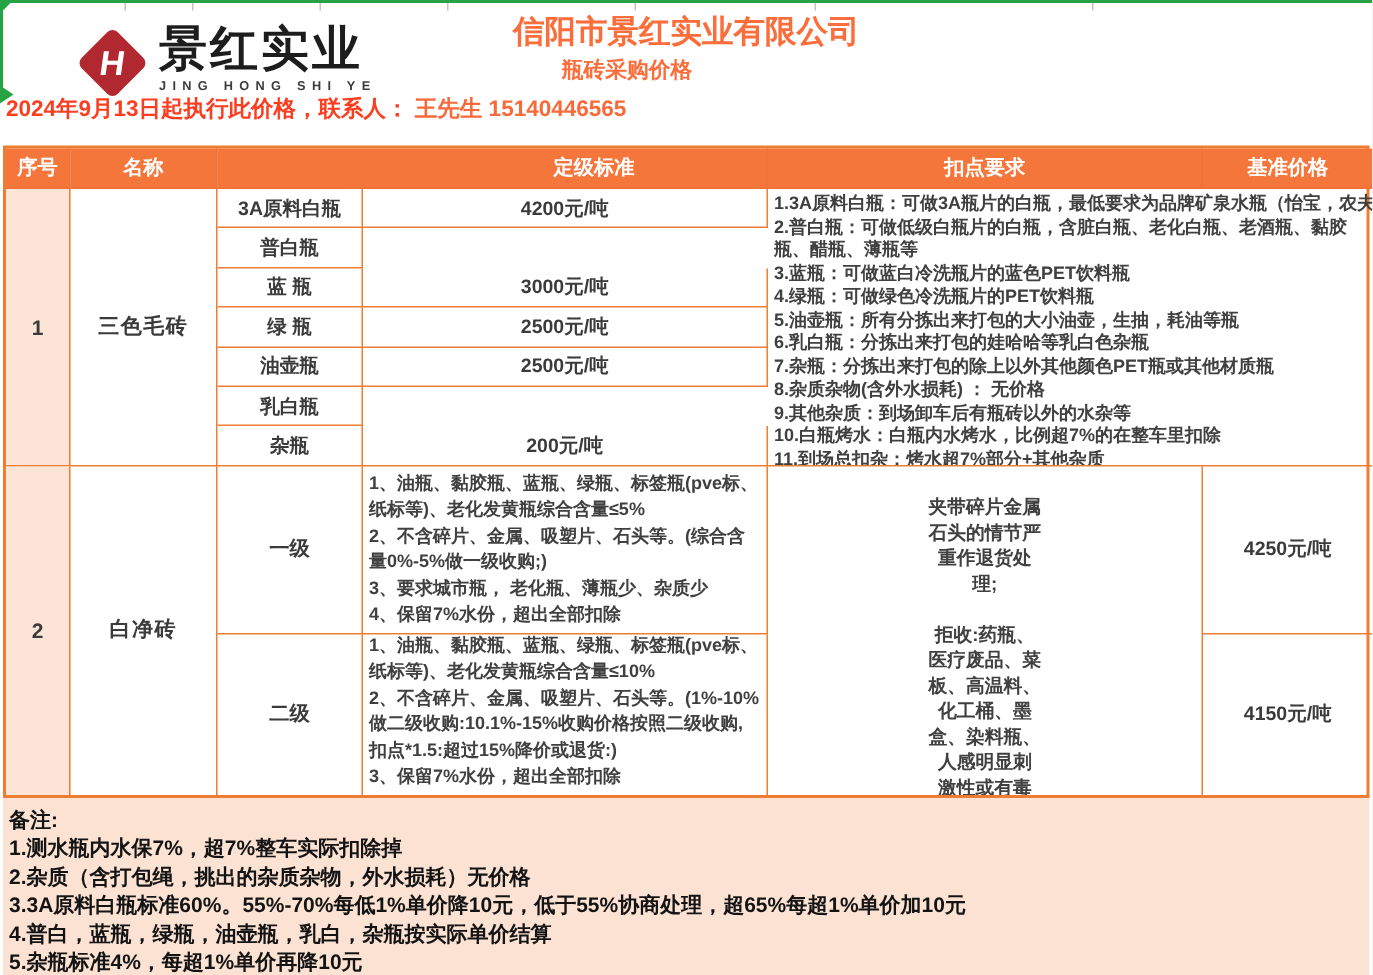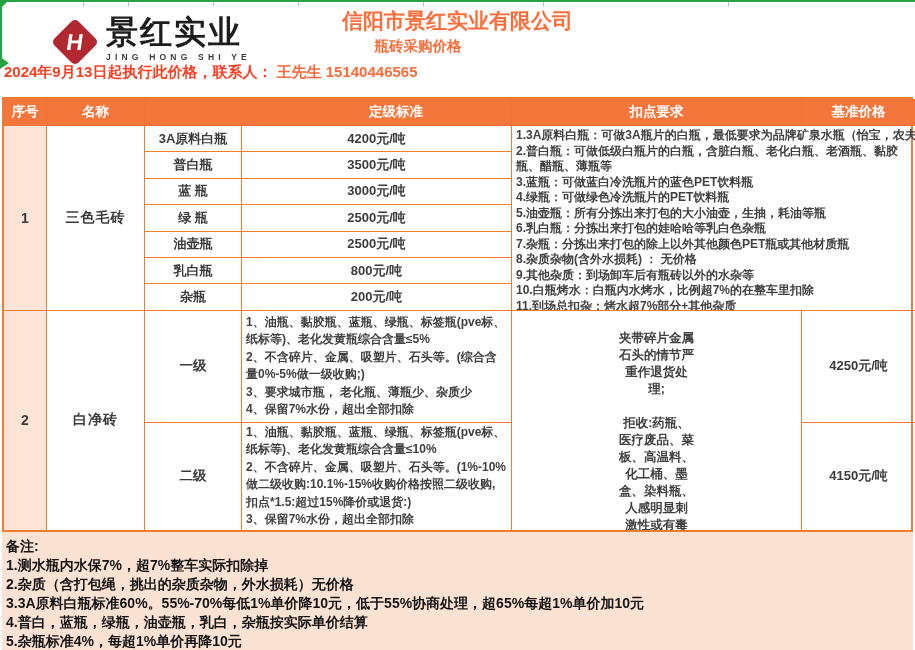--- a/index.html
+++ b/index.html
@@ -47,21 +47,21 @@
   .cell.peach { background:#FCE4D6; }
   .cell.seq { font-size:14px; font-weight:bold; }
   .cell.name { font-size:14px; font-weight:bold; letter-spacing:1px; }
   .cell.sub { font-size:13px; font-weight:bold; }
   .cell.price { font-size:13px; font-weight:bold; }
   .cell.grade { font-size:13.5px; font-weight:bold;text-align:right; }
   .cell.rules { align-items:flex-start; justify-content:flex-start; padding:2px 4px 0 4px; }
   .rules-inner { width:100%; }
   .rule-line { font-size:12px; font-weight:bold; line-height:15.5px; color:#404040; white-space:nowrap; }
   .rule-line.wrap { white-space:normal; }
-  .cell.criteria { align-items:center; justify-content:flex-start; padding:3px 4px; }
+  .cell.criteria { align-items:flex-end; justify-content:flex-start; padding:3px 4px; }
   .criteria-text { font-size:12px; font-weight:bold; line-height:17.5px; color:#404040; white-space:pre-line; }
   .cell.reject { padding:2px; }
   .reject-text { font-size:12.5px; font-weight:bold; line-height:17px; color:#404040;
     white-space:pre-line; text-align:center;margin-top:41px; }
   
   .notes { position:absolute; left:2px; top:532px; width:911px; height:140px;
     background:#FBE2D3; padding:5px 6px 0 4px; }
   .notes div { font-size:14px; font-weight:bold; color:#141414; line-height:19px; }
 </style>
 </head>
@@ -109,29 +109,27 @@
     <div class="cell head shift" style="grid-area:1/3/2/5">定级标准</div>
     <div class="cell head" style="grid-area:1/5/2/6">扣点要求</div>
     <div class="cell head no-r" style="grid-area:1/6/2/7">基准价格</div>
 
     <div class="cell peach seq" style="grid-area:2/1/9/2">1</div>
     <div class="cell name" style="grid-area:2/2/9/3">三色毛砖</div>
 
     <div class="cell sub" style="grid-area:2/3/3/4">3A原料白瓶</div>
     <div class="cell price" style="grid-area:2/4/3/5">4200元/吨</div>
     <div class="cell sub" style="grid-area:3/3/4/4">普白瓶</div>
-    <div class="cell price" style="grid-area:3/4/4/5">3500元/吨</div>
     <div class="cell sub" style="grid-area:4/3/5/4">蓝 瓶</div>
     <div class="cell price" style="grid-area:4/4/5/5">3000元/吨</div>
     <div class="cell sub" style="grid-area:5/3/6/4">绿 瓶</div>
     <div class="cell price" style="grid-area:5/4/6/5">2500元/吨</div>
     <div class="cell sub" style="grid-area:6/3/7/4">油壶瓶</div>
     <div class="cell price" style="grid-area:6/4/7/5">2500元/吨</div>
     <div class="cell sub" style="grid-area:7/3/8/4">乳白瓶</div>
-    <div class="cell price" style="grid-area:7/4/8/5">800元/吨</div>
     <div class="cell sub" style="grid-area:8/3/9/4">杂瓶</div>
     <div class="cell price" style="grid-area:8/4/9/5">200元/吨</div>
 
     <div class="cell rules no-r" style="grid-area:2/5/9/7">
       <div class="rules-inner">
         <div class="rule-line">1.3A原料白瓶：可做3A瓶片的白瓶，最低要求为品牌矿泉水瓶（怡宝，农夫山泉等）。</div>
         <div class="rule-line wrap">2.普白瓶：可做低级白瓶片的白瓶，含脏白瓶、老化白瓶、老酒瓶、黏胶瓶、醋瓶、薄瓶等</div>
         <div class="rule-line">3.蓝瓶：可做蓝白冷洗瓶片的蓝色PET饮料瓶</div>
         <div class="rule-line">4.绿瓶：可做绿色冷洗瓶片的PET饮料瓶</div>
         <div class="rule-line">5.油壶瓶：所有分拣出来打包的大小油壶，生抽，耗油等瓶</div>

